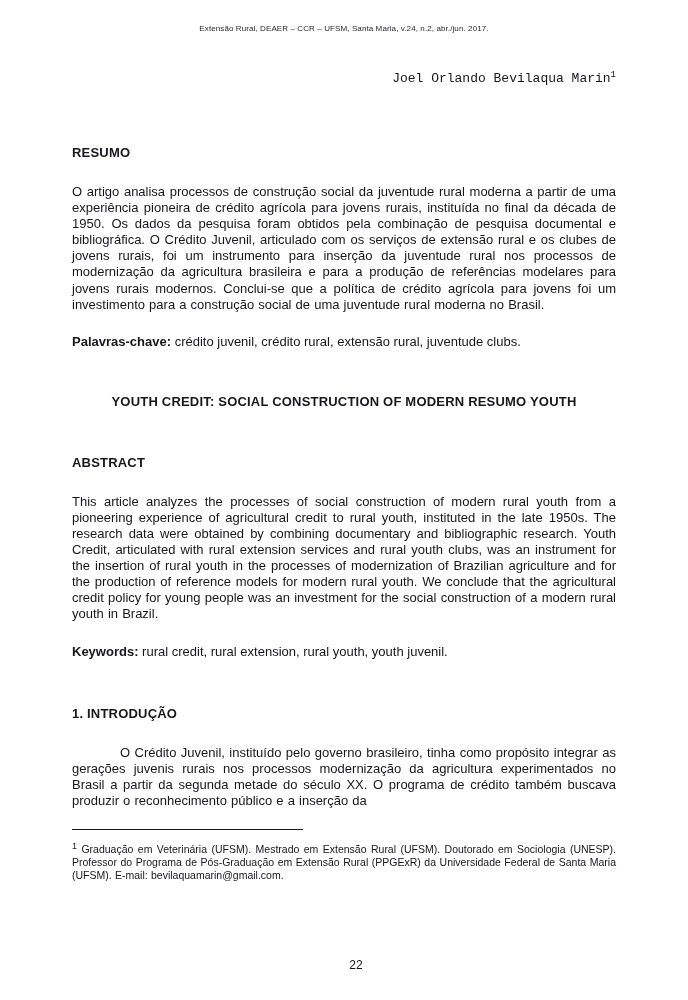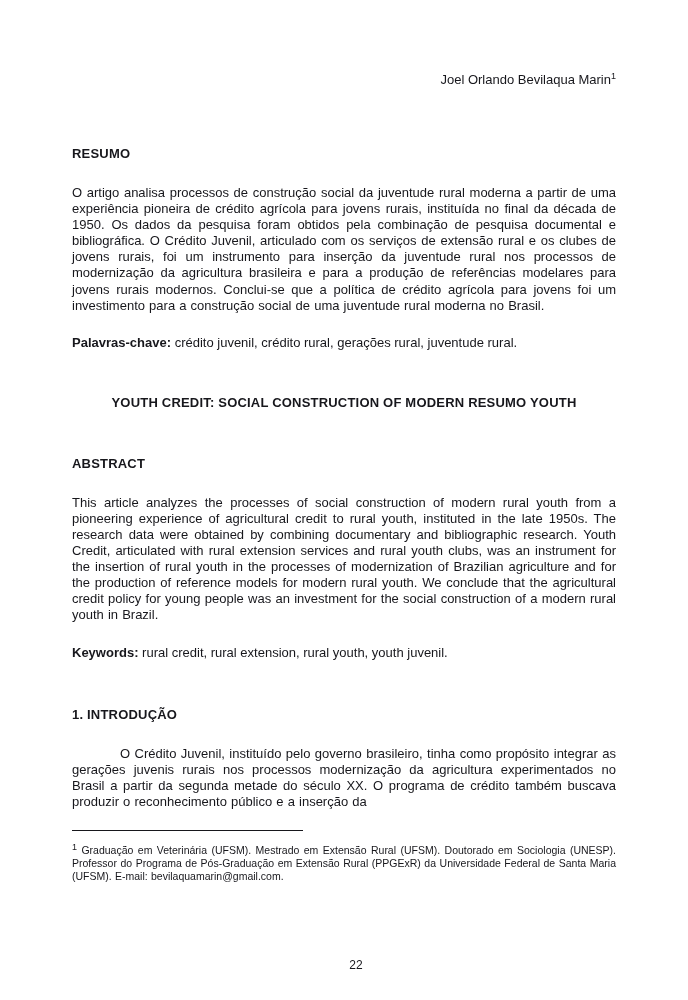--- a/index.html
+++ b/index.html
@@ -27,24 +27,25 @@
   }
   .article-title {
     margin-top: 50px;
     text-align: center;
     font-size: 15px;
     font-weight: bold;
     line-height: 21px;
     letter-spacing: 0.2px;
   }
   .author-line {
-    margin-top: 48px;
+    margin-top: 38px;
     text-align: right;
     font-size: 13px;
     line-height: 16px;
+    font-family: Liberation Mono, monospace;
   }
   .author-line sup, .footnote sup {
     font-size: 9px;
     vertical-align: super;
     line-height: 0;
   }
   .section-heading {
     font-size: 13px;
     font-weight: bold;
     letter-spacing: 0.2px;
@@ -98,29 +99,30 @@
     width: 100%;
     text-align: center;
     font-size: 12px;
   }
 </style>
 </head>
 <body>
 
 <div class="page">
 
+  <div class="running-head">Extensão Rural, DEAER – CCR – UFSM, Santa Maria, v.24, n.2, abr./jun. 2017.</div>
 
 
   <div class="author-line"><span>Joel Orlando Bevilaqua Marin</span><sup>1</sup></div>
 
   <div class="section-heading h-resumo">RESUMO</div>
 
   <div class="body-par">O artigo analisa processos de construção social da juventude rural moderna a partir de uma experiência pioneira de crédito agrícola para jovens rurais, instituída no final da década de 1950. Os dados da pesquisa foram obtidos pela combinação de pesquisa documental e bibliográfica. O Crédito Juvenil, articulado com os serviços de extensão rural e os clubes de jovens rurais, foi um instrumento para inserção da juventude rural nos processos de modernização da agricultura brasileira e para a produção de referências modelares para jovens rurais modernos. Conclui-se que a política de crédito agrícola para jovens foi um investimento para a construção social de uma juventude rural moderna no Brasil.</div>
 
-  <div class="keywords-par"><span class="kw-label">Palavras-chave:</span><span> crédito juvenil, crédito rural, gerações rural, juventude rural.</span></div>
+  <div class="keywords-par"><span class="kw-label">Palavras-chave:</span><span> crédito juvenil, crédito rural, extensão rural, juventude clubs.</span></div>
 
   <div class="english-title">YOUTH CREDIT: SOCIAL CONSTRUCTION OF MODERN RESUMO YOUTH</div>
 
   <div class="section-heading h-abstract">ABSTRACT</div>
 
   <div class="body-par">This article analyzes the processes of social construction of modern rural youth from a pioneering experience of agricultural credit to rural youth, instituted in the late 1950s. The research data were obtained by combining documentary and bibliographic research. Youth Credit, articulated with rural extension services and rural youth clubs, was an instrument for the insertion of rural youth in the processes of modernization of Brazilian agriculture and for the production of reference models for modern rural youth. We conclude that the agricultural credit policy for young people was an investment for the social construction of a modern rural youth in Brazil.</div>
 
   <div class="keywords-par"><span class="kw-label">Keywords:</span><span> rural credit, rural extension, rural youth, youth juvenil.</span></div>
 
   <div class="section-heading h-introducao">1. INTRODUÇÃO</div>

